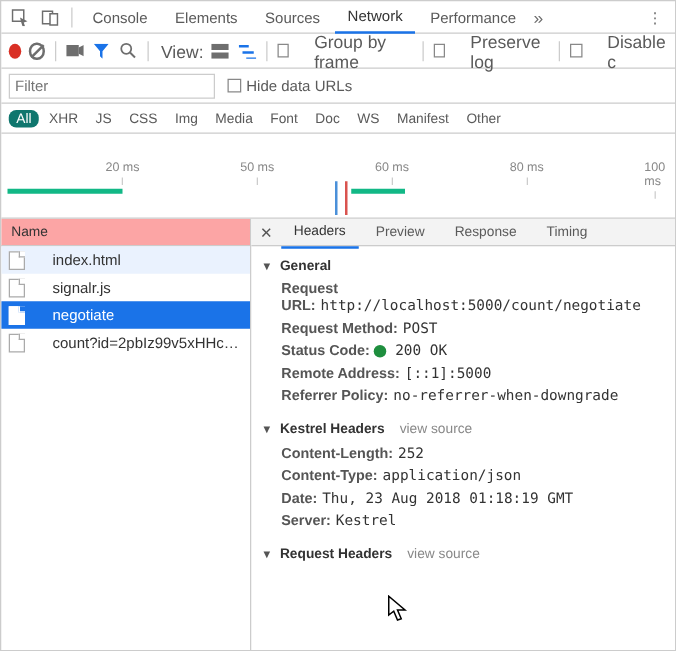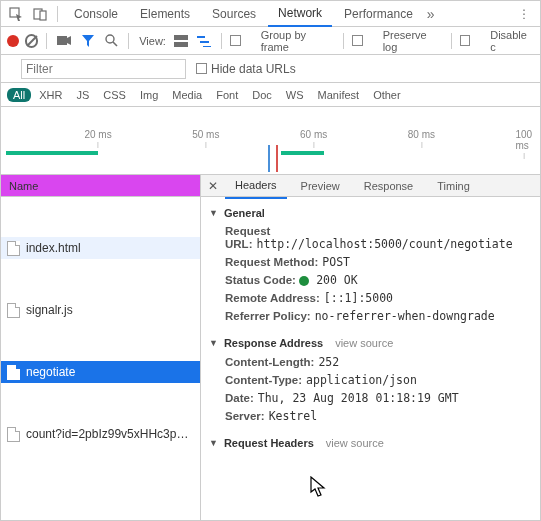--- a/index.html
+++ b/index.html
@@ -4,44 +4,44 @@
 <style>
 * { box-sizing: border-box; margin: 0; padding: 0; }
 body { font-family: "Segoe UI", Tahoma, sans-serif; font-size: 12px; color: #333; background: #fff; width: 541px; height: 521px; overflow: hidden; border:1px solid #ccc;}
 .top-tabs { display: flex; align-items: center; height: 26px; border-bottom: 1px solid #ccc; padding: 0 4px; gap: 2px; }
 .top-tabs .icon-btn { width: 22px; height: 22px; display:flex;align-items:center;justify-content:center; color:#6e6e6e; cursor:pointer;}
 .top-tabs .sep { width:1px; height:16px; background:#ccc; margin:0 4px;}
 .top-tabs .tab { padding: 0 10px; height:26px; display:flex;align-items:center; color:#5a5a5a; cursor:pointer; }
 .top-tabs .tab.active { color:#333; border-bottom:2px solid #1a73e8; padding-bottom:0; }
 .top-tabs .more { margin-left: 2px; color:#6e6e6e; font-size:14px; cursor:pointer;}
 .top-tabs .right-dots { margin-left:auto; color:#6e6e6e; padding:0 6px; cursor:pointer;}
-.toolbar { display:flex; align-items:center; height:28px; border-bottom:1px solid #ccc; padding:0 6px; gap:6px; font-size:11px;}
+.toolbar { display:flex; align-items:center; height:28px; border-bottom:1px solid #ccc; padding:0 6px; gap:6px; font-size:14px;}
 .toolbar .record { width:12px;height:12px;border-radius:50%;background:#d93025; cursor:pointer;}
 .toolbar .clear { width:14px;height:14px;border:2px solid #6e6e6e;border-radius:50%; position:relative; cursor:pointer;}
 .toolbar .clear::after{content:"";position:absolute;width:14px;height:2px;background:#6e6e6e;top:4px;left:-2px;transform:rotate(-45deg);}
 .toolbar .sep { width:1px; height:16px; background:#ccc; margin:0 2px;}
 .toolbar .ib { width:18px;height:18px;display:flex;align-items:center;justify-content:center;color:#6e6e6e; cursor:pointer;}
 .toolbar .funnel { color:#1a73e8;}
 .toolbar .viewlabel { color:#5a5a5a; margin-left:2px;}
 .toolbar .chk { display:flex;align-items:center;gap:20px;color:#5a5a5a; cursor:pointer;}
 .toolbar .chk .box{width:11px;height:11px;border:1px solid #888;background:#fff;}
-.filter-row { display:flex; align-items:center; height:28px; border-bottom:1px solid #ccc; padding:0 20px; gap:10px;}
+.filter-row { display:flex; align-items:center; height:28px; border-bottom:1px solid #ccc; padding:0 6px; gap:10px;}
 .filter-row input { flex:0 0 160px; height:20px; border:1px solid #ccc; padding:0 4px; font-size:12px; color:#5a5a5a;}
 .type-row { display:flex; align-items:center; height:24px; padding:0 6px; gap:2px; border-bottom:1px solid #ccc;}
 .type-row .pill { padding:1px 6px; color:#5a5a5a; border-radius:6px; cursor:pointer; font-size:11px;}
 .type-row .pill.active { background:#0f766e; color:#fff;}
 .timeline { height:48px; border-bottom:1px solid #ccc; position:relative; font-size:10px; color:#888;margin-top:20px;}
 .timeline .tick { position:absolute; top:2px; transform: translateX(-50%);}
 .timeline .tick .line { width:1px; height:6px; background:#ccc; margin:2px auto 0;}
 .timeline .bar { position:absolute; top:24px; height:4px; background:#12b886;}
 .timeline .vline { position:absolute; top:18px; bottom:2px; width:2px;}
 .content { display:flex; height: calc(521px - 26px - 28px - 28px - 24px - 48px );}
 .name-col { width:200px; border-right:1px solid #ccc; display:flex;flex-direction:column;}
-.name-col .hdr { height:22px; padding:0 8px; display:flex;align-items:center; color:#333; border-bottom:1px solid #ccc; background:#d946ef; font-size:11px;}
-.name-col .row { height:22px; display:flex;align-items:center; padding:0 6px; gap:6px; cursor:pointer; font-size:12px;margin-top:40px;}
+.name-col .hdr { height:22px; padding:0 8px; display:flex;align-items:center; color:#333; border-bottom:1px solid #ccc; background:#fca5a5; font-size:11px;}
+.name-col .row { height:22px; display:flex;align-items:center; padding:0 6px; gap:22px; cursor:pointer; font-size:12px;}
 .name-col .row .fi { width:13px;height:15px;border:1px solid #aaa;background:#fff; position:relative; flex-shrink:0;}
 .name-col .row .fi::after{content:"";position:absolute;top:-1px;right:-1px;width:4px;height:4px;background:#fff;border-left:1px solid #aaa;border-bottom:1px solid #aaa;}
 .name-col .row .txt { white-space:nowrap; overflow:hidden; text-overflow:ellipsis;}
 .name-col .row.selected { background:#1a73e8; color:#fff;}
 .name-col .row.selected .fi{border-color:#fff;}
 .name-col .row.selected .fi::after{background:#1a73e8;border-color:#fff;}
 .name-col .row.hov { background:#eaf2fe;}
 .detail-col { flex:1; display:flex;flex-direction:column; overflow:hidden;}
 .detail-tabs { display:flex; align-items:center; height:22px; border-bottom:1px solid #ccc; padding:0 4px; gap:4px; background:#f3f3f3;}
 .detail-tabs .close { width:16px;height:16px;display:flex;align-items:center;justify-content:center;color:#555;cursor:pointer;font-size:12px;}
@@ -209,21 +209,21 @@
           </div>
         <div class="kv"><span class="k">Request URL:</span><span class="v">http://localhost:5000/count/negotiate</span></div>
         <div class="kv"><span class="k">Request Method:</span><span class="v">POST</span></div>
         <div class="kv"><span class="k">Status Code:</span> <span class="status-dot"></span><span class="v">200 OK</span></div>
         <div class="kv"><span class="k">Remote Address:</span><span class="v">[::1]:5000</span></div>
         <div class="kv"><span class="k">Referrer Policy:</span><span class="v">no-referrer-when-downgrade</span></div>
       </div>
       <div class="section">
         <div class="section-hdr">
             <span class="tri">▼</span>
-            <span>Response Address</span>
+            <span>Kestrel Headers</span>
             <span class="vs">view source</span>
           </div>
         <div class="kv"><span class="k">Content-Length:</span><span class="v">252</span></div>
         <div class="kv"><span class="k">Content-Type:</span><span class="v">application/json</span></div>
         <div class="kv"><span class="k">Date:</span><span class="v">Thu, 23 Aug 2018 01:18:19 GMT</span></div>
         <div class="kv"><span class="k">Server:</span><span class="v">Kestrel</span></div>
       </div>
       <div class="section">
         <div class="section-hdr">
             <span class="tri">▼</span>

